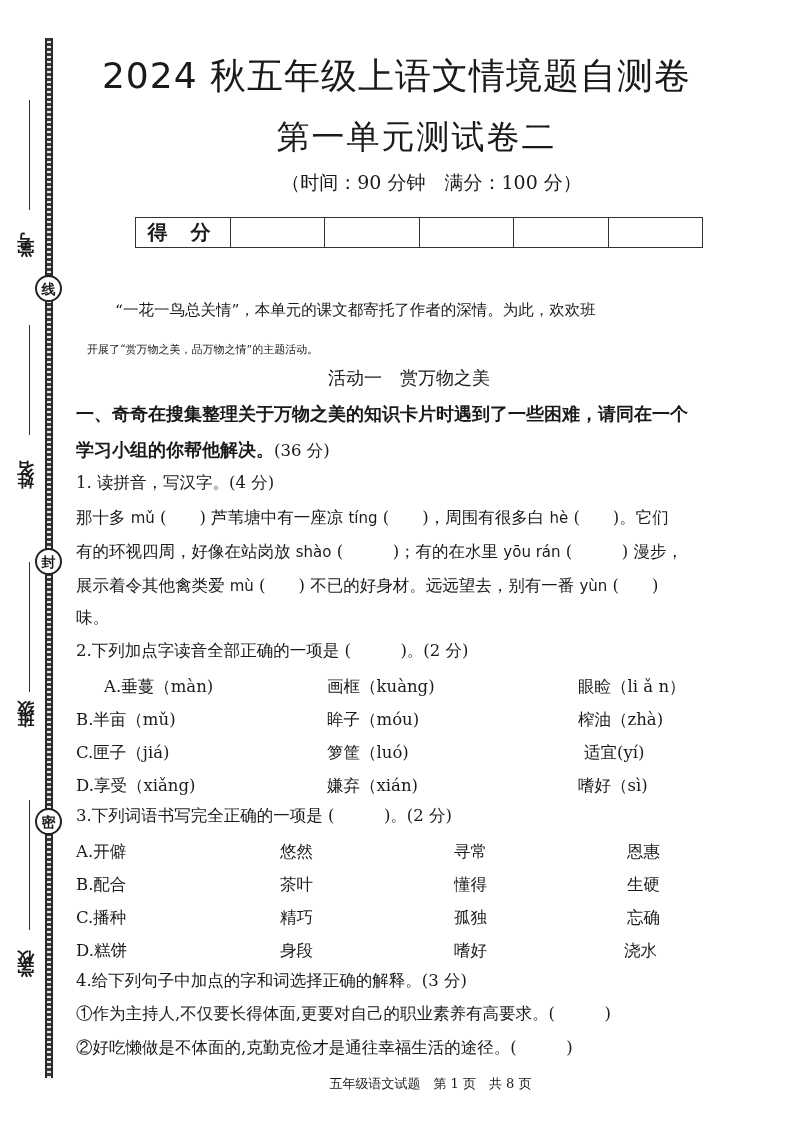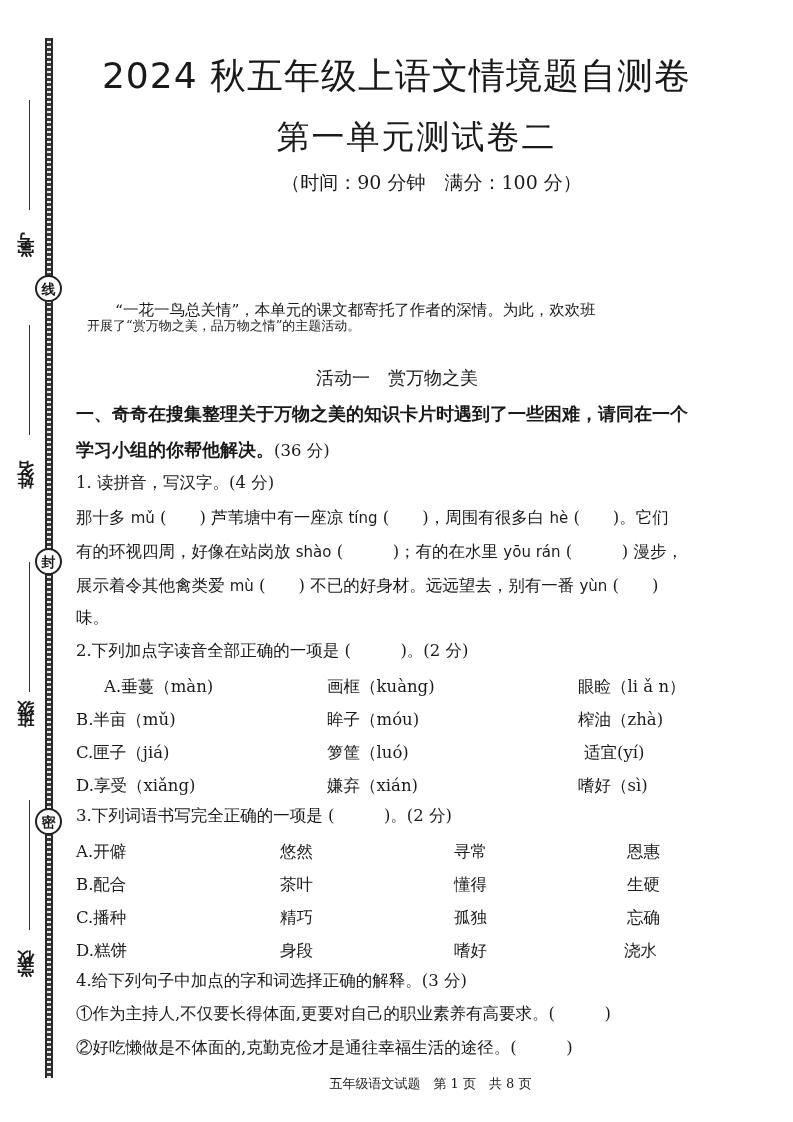--- a/index.html
+++ b/index.html
@@ -96,27 +96,35 @@
 <table class="score">
   <colgroup>
     <col style="width:95px">
       <col>
       <col>
       <col>
       <col>
       <col>
   </colgroup>
   <tbody>
+  <tr>
+    <td>得 分</td>
+    <td></td>
+    <td></td>
+    <td></td>
+    <td></td>
+    <td></td>
+  </tr>
 </tbody>
   </table>
 
 <div class="p" style="left:115px;top:303px;font-size:15.5px;">“一花一鸟总关情”，本单元的课文都寄托了作者的深情。为此，欢欢班</div>
-<div class="p" style="left:87px;top:319px;font-size:13px;">开展了“赏万物之美，品万物之情”的主题活动。</div>
+<div class="p" style="left:87px;top:344px;font-size:11px;">开展了“赏万物之美，品万物之情”的主题活动。</div>
 
-<div class="p activity" style="left:316px;top:369px;font-family:Liberation Serif, serif;">活动一　赏万物之美</div>
+<div class="p activity" style="left:328px;top:369px;font-family:Liberation Serif, serif;">活动一　赏万物之美</div>
 
 <div class="p h-section" style="left:76px;top:405px;">一、奇奇在搜集整理关于万物之美的知识卡片时遇到了一些困难，请同在一个</div>
 <div class="p" style="left:76px;top:441px;">
   <span class="h-section">学习小组的你帮他解决。</span><span>(36 分)</span>
 </div>
 
 <div class="p" style="left:76px;top:475px;">1.  读拼音，写汉字。(4 分)</div>
 
 <div class="p" style="left:76px;top:510px;">
   <span>那十多 </span><span class="pinyin">mǔ</span><span> (　　) 芦苇塘中有一座凉 </span><span class="pinyin">tíng</span><span> (　　)，周围有很多白 </span><span class="pinyin">hè</span><span> (　　)。它们</span>

